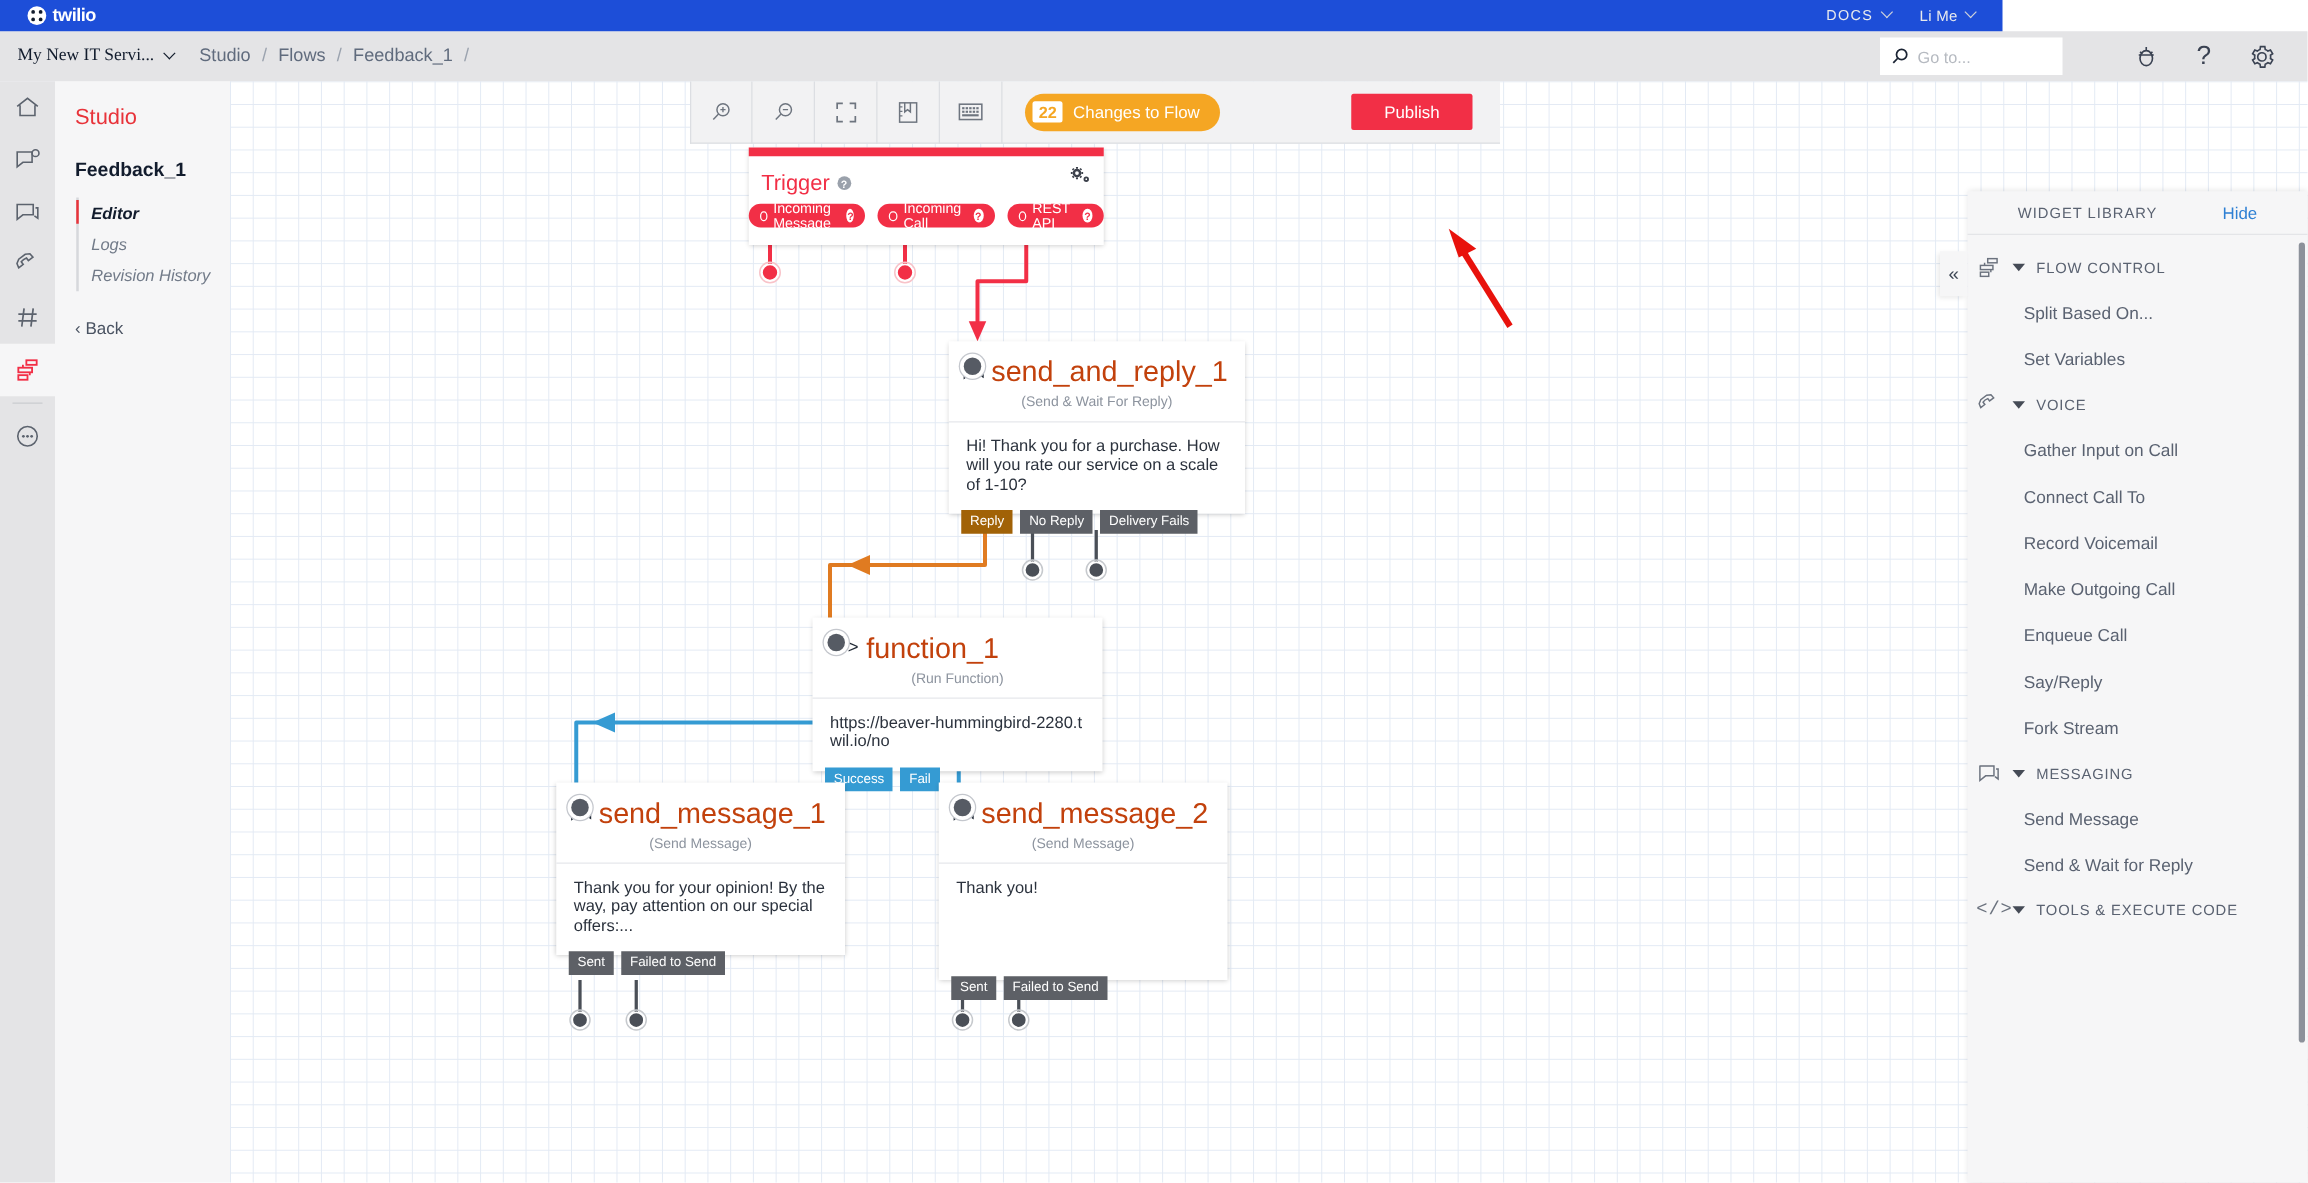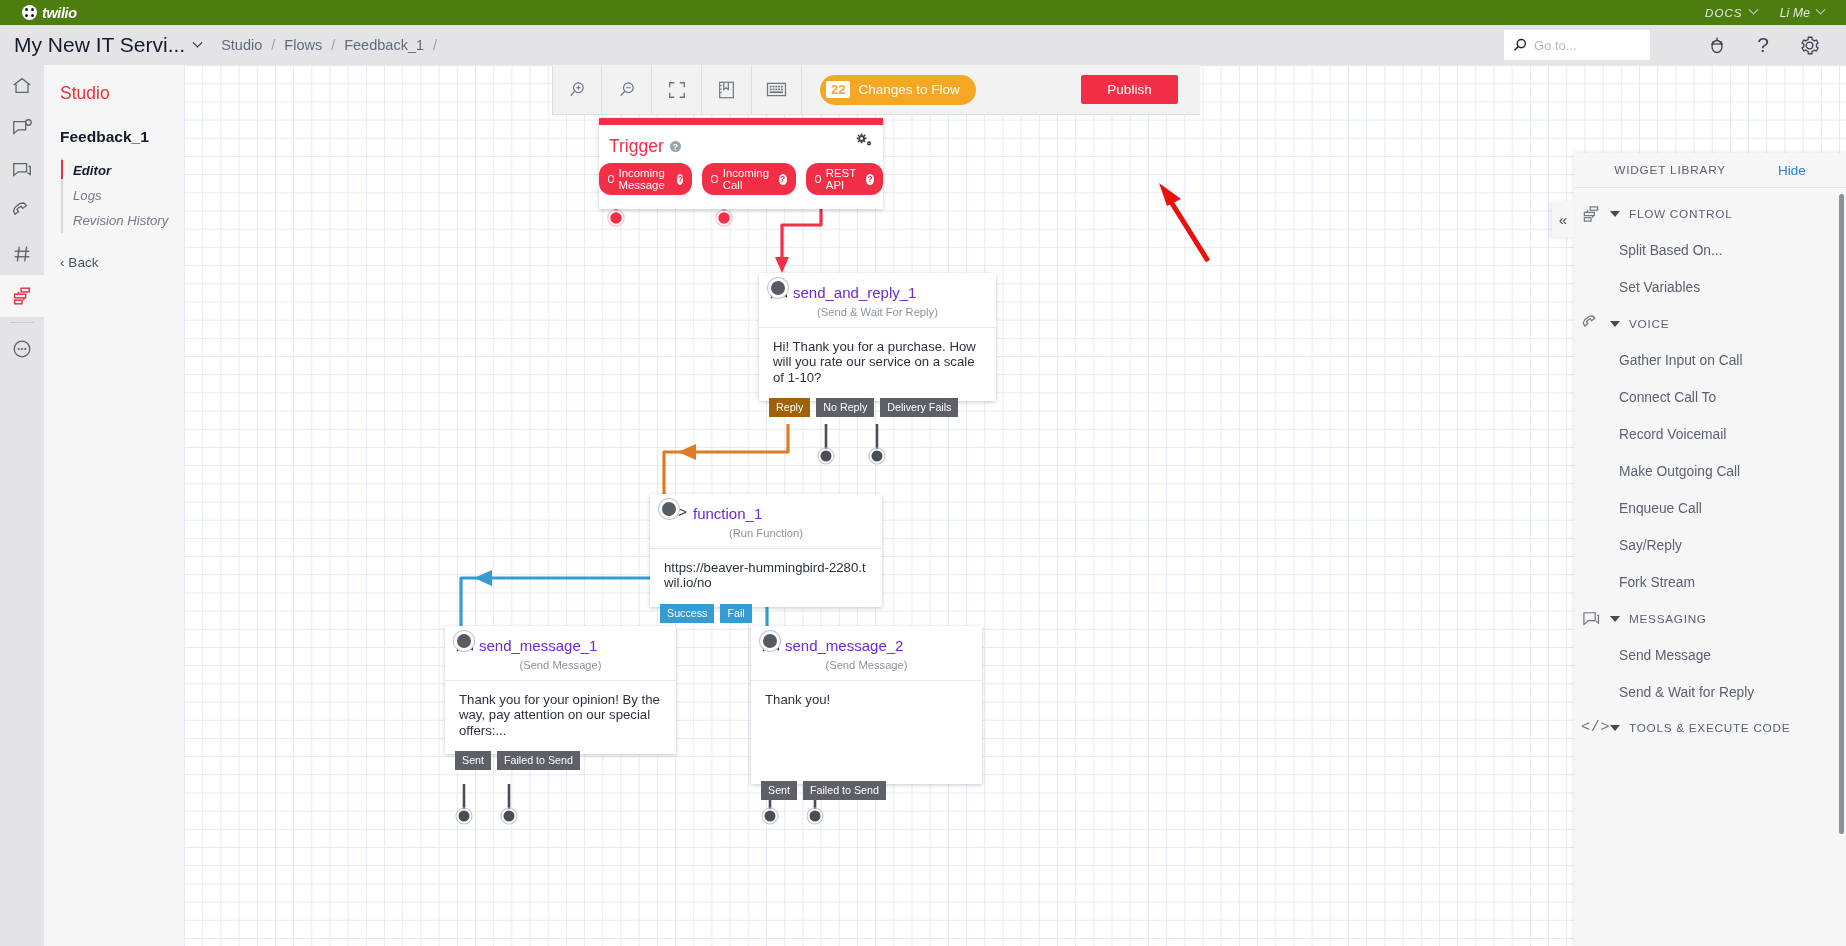--- a/index.html
+++ b/index.html
@@ -4,23 +4,23 @@
 <title>Twilio Studio — Feedback_1</title>
 <style>
   * { box-sizing: border-box; margin:0; padding:0; }
   html,body{
     width:1846px; height:946px; overflow:hidden;
     font-family:"Liberation Sans", sans-serif;
     background:#fff; color:#121c2d;
   }
   
   .topbar{
-    position:absolute; left:0; top:0; width:1846px; height:25px;
-    background:#4d7c0f; display:flex; align-items:center;
-    padding:0 22px; z-index:60;font-style:italic;
+    position:absolute; left:0; top:0; width:1602px; height:25px;
+    background:#1d4ed8; display:flex; align-items:center;
+    padding:0 22px; z-index:60;
   }
   .logo{ display:flex; align-items:center; gap:5px; }
   .logo-mark{ width:15px; height:15px; border-radius:50%; background:#fff;
       position:relative; }
   .logo-mark i{ position:absolute; width:3.4px; height:3.4px; border-radius:50%;
       background:#121c2d; }
   .logo-mark i:nth-child(1){ left:3px; top:3px; }
   .logo-mark i:nth-child(2){ right:3px; top:3px; }
   .logo-mark i:nth-child(3){ left:3px; bottom:3px; }
   .logo-mark i:nth-child(4){ right:3px; bottom:3px; }
@@ -31,22 +31,22 @@
   .tb-item.user{ letter-spacing:.2px; font-size:12px; }
   .caret{ width:7px; height:7px; border-right:1.4px solid #cfd3da;
       border-bottom:1.4px solid #cfd3da; transform:rotate(45deg) translate(-2px,-2px); }
 
   
   .crumbbar{
     position:absolute; left:0; top:25px; width:1846px; height:40px;
     background:#e4e4e6; display:flex; align-items:center; padding:0 14px;
     z-index:55;
   }
-  .acct{ font-size:21px; color:#121c2d; display:flex; align-items:center; gap:9px;
-      cursor:pointer; }
+  .acct{ font-size:14px; color:#121c2d; display:flex; align-items:center; gap:9px;
+      cursor:pointer;font-family:Liberation Serif, serif; }
   .acct .caret{ border-color:#121c2d; }
   .crumbs{ display:flex; align-items:center; margin-left:20px; gap:9px;
       font-size:14.5px; color:#606b7d; }
   .crumbs a{ color:#606b7d; text-decoration:none; cursor:pointer; }
   .crumbs .sep{ color:#9aa2ae; }
   .crumb-right{ margin-left:auto; display:flex; align-items:center; gap:0; }
   .searchbox{
     width:146px; height:30px; background:#fff; display:flex; align-items:center;
     gap:7px; padding:0 9px; font-size:13px; color:#b6bac1; cursor:text;
     margin-right:44px;
@@ -112,38 +112,38 @@
     background:#f22f46; color:#fff; border:none; border-radius:2px;
     font-size:13.5px; cursor:pointer; font-family:inherit;
   }
 
   
   .widget{ position:absolute; background:#fff; box-shadow:0 1px 4px rgba(0,0,0,.22);
       z-index:20; }
   .w-topbar{ height:7px; background:#f22f46; }
   .w-title{ display:flex; align-items:center; justify-content:flex-start;
       position:relative; padding:11px 10px 2px; }
-  .w-title .name{ font-size:15px; color:#6d28d9; }
+  .w-title .name{ font-size:23px; color:#c2410c; }
   .w-title .name.trig{ color:#f22f46; font-size:17.5px; }
   .w-dot{ position:absolute; left:12px; top:50%; transform:translateY(-50%);
       width:14px; height:14px; border-radius:50%; background:#565b64;
       box-shadow:0 0 0 3px #fff, 0 0 0 4px #c4c7cd; }
   .w-gear{ position:absolute; right:10px; top:8px; cursor:pointer; }
   .w-sub{ text-align:center; font-size:11.2px; color:#8c939e; padding:3px 0 9px; }
   .w-body{ border-top:1px solid #e6e8eb; padding:11px 14px 16px;
       font-size:13.2px; line-height:1.17; color:#2b323d; }
   .w-pills{ display:flex; gap:6px; padding:0 10px 0; position:absolute;
       left:0; bottom:-16px; }
   .pill{ font-size:10.7px; color:#fff; padding:3px 7px 4px; cursor:pointer;
       white-space:nowrap; }
   .pill.gray{ background:#5d6066; }
   .pill.orange{ background:#a16207; }
   .pill.blue{ background:#359bd3; }
   .trig-pills{ display:flex; gap:10px; justify-content:center; padding:4px 12px 14px; }
-  .tpill{ background:#f22f46; color:#fff; border-radius:12px; height:32px;
+  .tpill{ background:#f22f46; color:#fff; border-radius:12px; height:19px;
       display:flex; align-items:center; gap:5px; padding:0 9px; font-size:11.4px;
       cursor:pointer; }
   .tpill .ring{ width:8px; height:8px; border-radius:50%;
       border:1.4px solid #fff; }
   .qm{ width:11px; height:11px; border-radius:50%; background:#fff;
       color:#f22f46; font-size:8.5px; font-weight:bold; display:inline-flex;
       align-items:center; justify-content:center; }
   .qm.gray{ background:#9aa1ab; color:#fff; }
 
   

